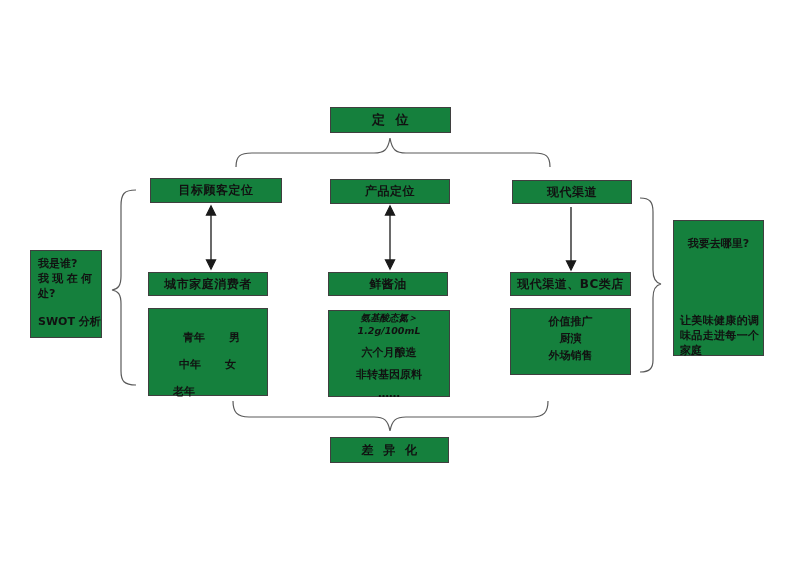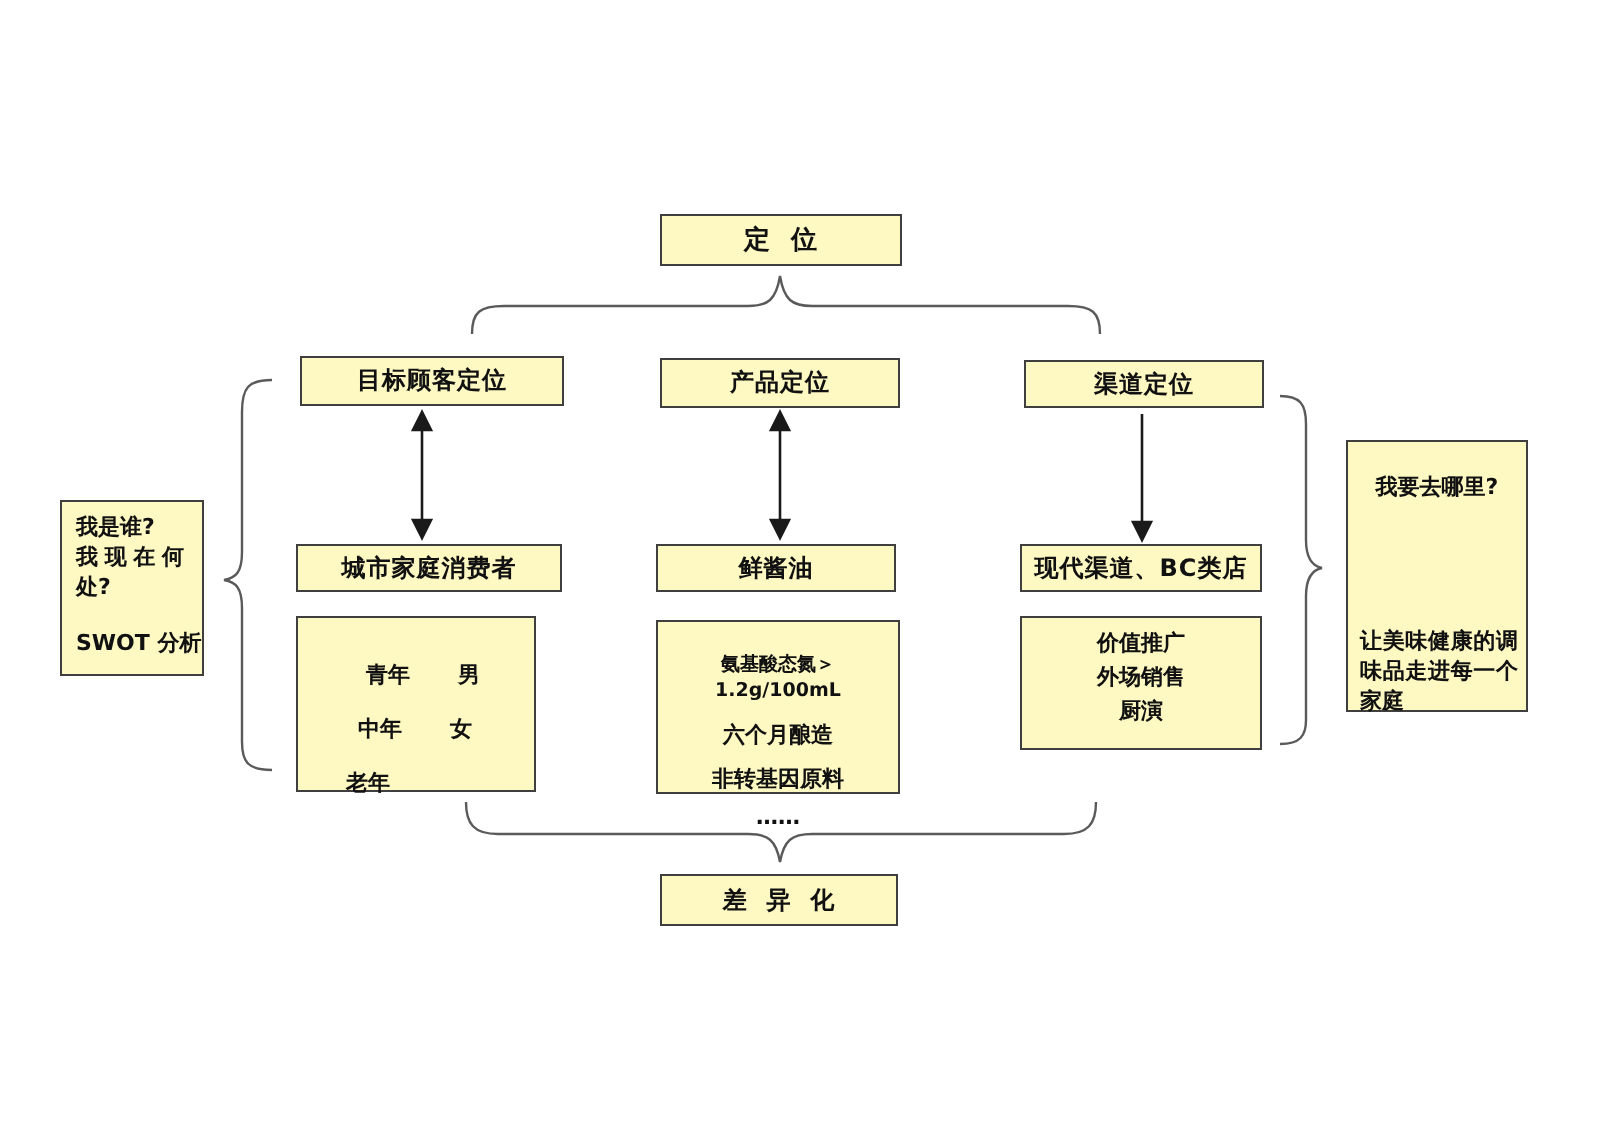--- a/index.html
+++ b/index.html
@@ -1,54 +1,54 @@
 <!DOCTYPE html>
 <html><head>
 <meta charset="utf-8">
 <style>
   html,body{margin:0;padding:0;}
   body{
     width:800px;height:564px;position:relative;background:#ffffff;
     font-family:"DejaVu Sans",sans-serif;color:#111111;overflow:hidden;
   }
   .box{
-    position:absolute;border:1px solid #3f3f3f;background:#fef9c3;
+    position:absolute;border:1px solid #3f3f3f;background:#15803d;
     box-sizing:border-box;font-weight:bold;
   }
   .label-box{
     display:flex;align-items:center;justify-content:center;
     font-size:12px;white-space:pre;letter-spacing:0.5px;
   }
   #svg-layer{position:absolute;left:0;top:0;pointer-events:none;}
 
   
   #title-box{left:330px;top:107px;width:121px;height:26px;font-size:13px;}
   #diff-box{left:330px;top:437px;width:119px;height:26px;font-size:12px;}
 
   
   #hdr-0{left:150px;top:178px;width:132px;height:25px;}
   #hdr-1{left:330px;top:179px;width:120px;height:25px;}
   #hdr-2{left:512px;top:180px;width:120px;height:24px;}
 
   
-  #mid-0{left:148px;top:272px;width:133px;height:24px;}
+  #mid-0{left:148px;top:272px;width:120px;height:24px;}
   #mid-1{left:328px;top:272px;width:120px;height:24px;}
   #mid-2{left:510px;top:272px;width:121px;height:24px;}
 
   
   #det-0{left:148px;top:308px;width:120px;height:88px;font-size:11px;padding-top:15px;}
   #det-0 .drow{line-height:27px;white-space:nowrap;}
   #det-0 .drow .c2{margin-left:24px;}
   #det-0 .r0{padding-left:34px;}
   #det-0 .r1{padding-left:30px;}
   #det-0 .r2{padding-left:24px;}
 
   #det-1{left:328px;top:310px;width:122px;height:87px;font-size:11px;text-align:center;}
   #det-1 div{line-height:13px;}
-  #det-1 .l0{font-size:9.5px;margin-top:15px;letter-spacing:0;}
+  #det-1 .l0{font-size:9.5px;margin-top:0;letter-spacing:0;font-style:italic;}
   #det-1 .l1{margin-top:9px;}
   #det-1 .l2{margin-top:9px;}
   #det-1 .l3{margin-top:6px;}
 
   #det-2{left:510px;top:308px;width:121px;height:67px;font-size:11px;text-align:center;padding-top:4px;}
   #det-2 div{line-height:17px;}
 
   
   #left-note{
     left:30px;top:250px;width:72px;height:88px;
@@ -91,21 +91,21 @@
       <line x1="713" y1="257" x2="713" y2="286"></line>
       <polygon points="713,294 709,285 717,285"></polygon>
     </g>
   </g>
 </svg>
 
 <div class="box label-box" id="title-box">定  位</div>
 
 <div class="box label-box" id="hdr-0">目标顾客定位</div>
 <div class="box label-box" id="hdr-1">产品定位</div>
-<div class="box label-box" id="hdr-2">渠道定位</div>
+<div class="box label-box" id="hdr-2">现代渠道</div>
 
 <div class="box label-box" id="mid-0">城市家庭消费者</div>
 <div class="box label-box" id="mid-1">鲜酱油</div>
 <div class="box label-box" id="mid-2">现代渠道、BC类店</div>
 
 <div class="box" id="det-0">
   <div class="drow r0">
     <span>青年</span><span class="c2">男</span>
   </div>
   <div class="drow r1">
@@ -118,22 +118,22 @@
 
 <div class="box" id="det-1">
   <div class="l0">氨基酸态氮＞ 1.2g/100mL</div>
   <div class="l1">六个月酿造</div>
   <div class="l2">非转基因原料</div>
   <div class="l3">……</div>
 </div>
 
 <div class="box" id="det-2">
   <div>价值推广</div>
+  <div>厨演</div>
   <div>外场销售</div>
-  <div>厨演</div>
 </div>
 
 <div class="box" id="left-note">
   <div class="q">我是谁?</div>
   <div class="q">我现在何处?</div>
   <div class="swot">SWOT 分析</div>
 </div>
 
 <div class="box" id="right-note">
   <div class="q">我要去哪里?</div>

